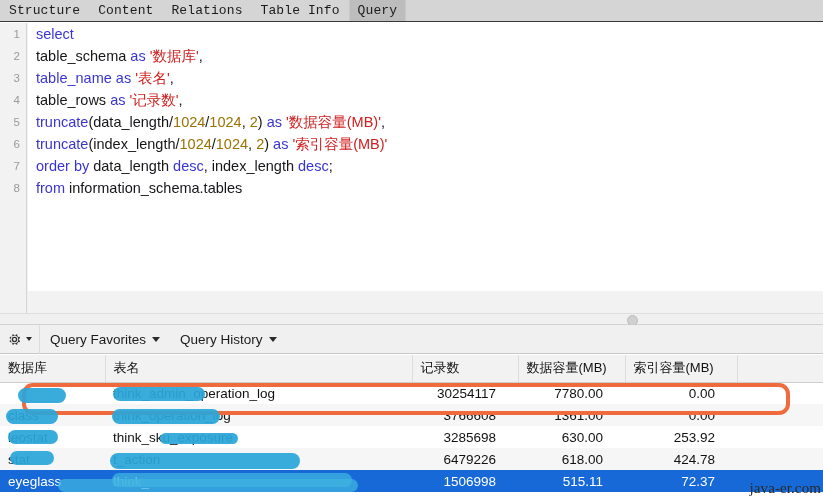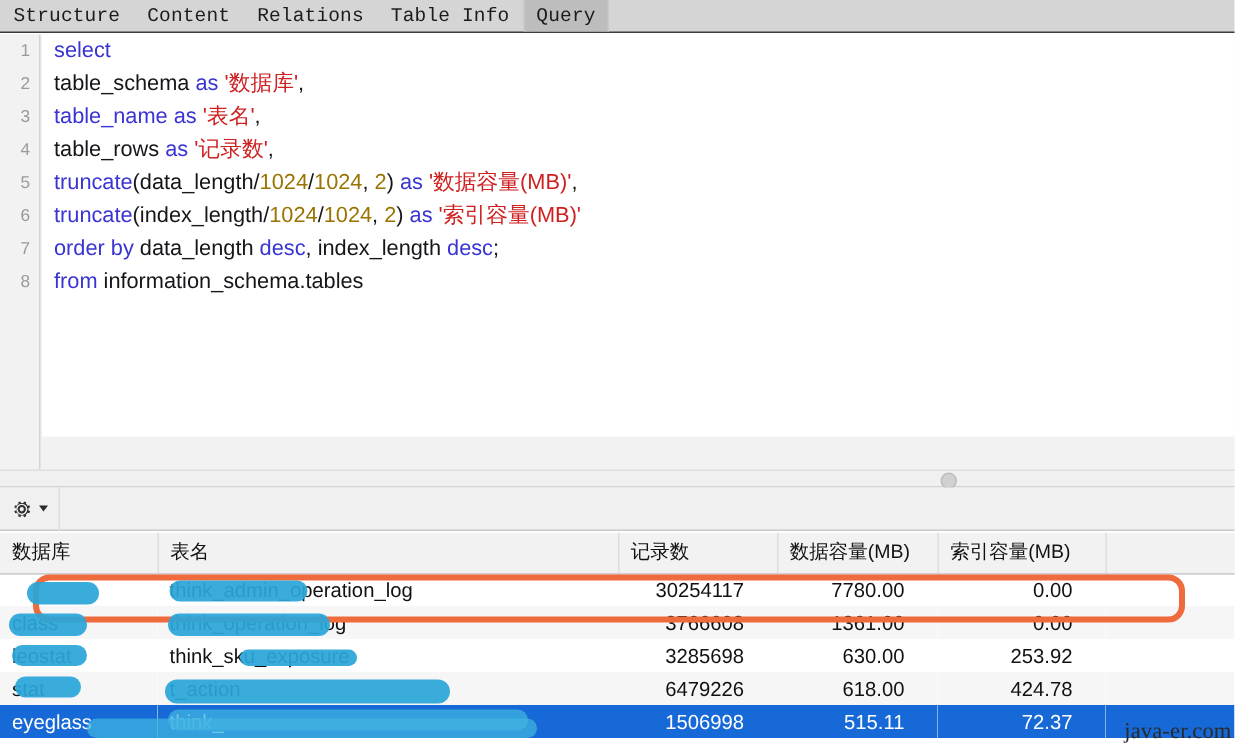--- a/index.html
+++ b/index.html
@@ -291,20 +291,28 @@
     <div class="tb-btn gear">
       <span class="gear-ico">
         <svg width="15" height="15" viewBox="0 0 20 20" aria-hidden="true">
           <path fill="#2e2e2e" d="M10 6.3a3.7 3.7 0 100 7.4 3.7 3.7 0 000-7.4zm0 5.6a1.9 1.9 0 110-3.8 1.9 1.9 0 010 3.8z"></path>
           <path fill="#2e2e2e" d="M17.4 11.6l-1.5-.5a6.1 6.1 0 000-2.2l1.5-.5-.7-2-1.5.4a6 6 0 00-1.6-1.6l.4-1.5-2-.7-.5 1.5a6.1 6.1 0 00-2.2 0L8.8 3l-2 .7.4 1.5a6 6 0 00-1.6 1.6L4.1 6.4l-.7 2 1.5.5a6.1 6.1 0 000 2.2l-1.5.5.7 2 1.5-.4a6 6 0 001.6 1.6l-.4 1.5 2 .7.5-1.5a6.1 6.1 0 002.2 0l.5 1.5 2-.7-.4-1.5a6 6 0 001.6-1.6l1.5.4.7-2zM10 15a5 5 0 110-10 5 5 0 010 10z"></path>
         </svg>
       </span>
       <span class="caret sm"></span>
     </div>
     <div class="tb-sep"></div>
+    <div class="tb-btn">
+      <span>Query Favorites</span>
+      <span class="caret"></span>
+    </div>
+    <div class="tb-btn">
+      <span>Query History</span>
+      <span class="caret"></span>
+    </div>
   </div>
 
   <div class="results">
     <table class="rt">
       <colgroup>
         <col style="width:105px">
         <col style="width:307px">
         <col style="width:106px">
         <col style="width:107px">
         <col style="width:112px">

